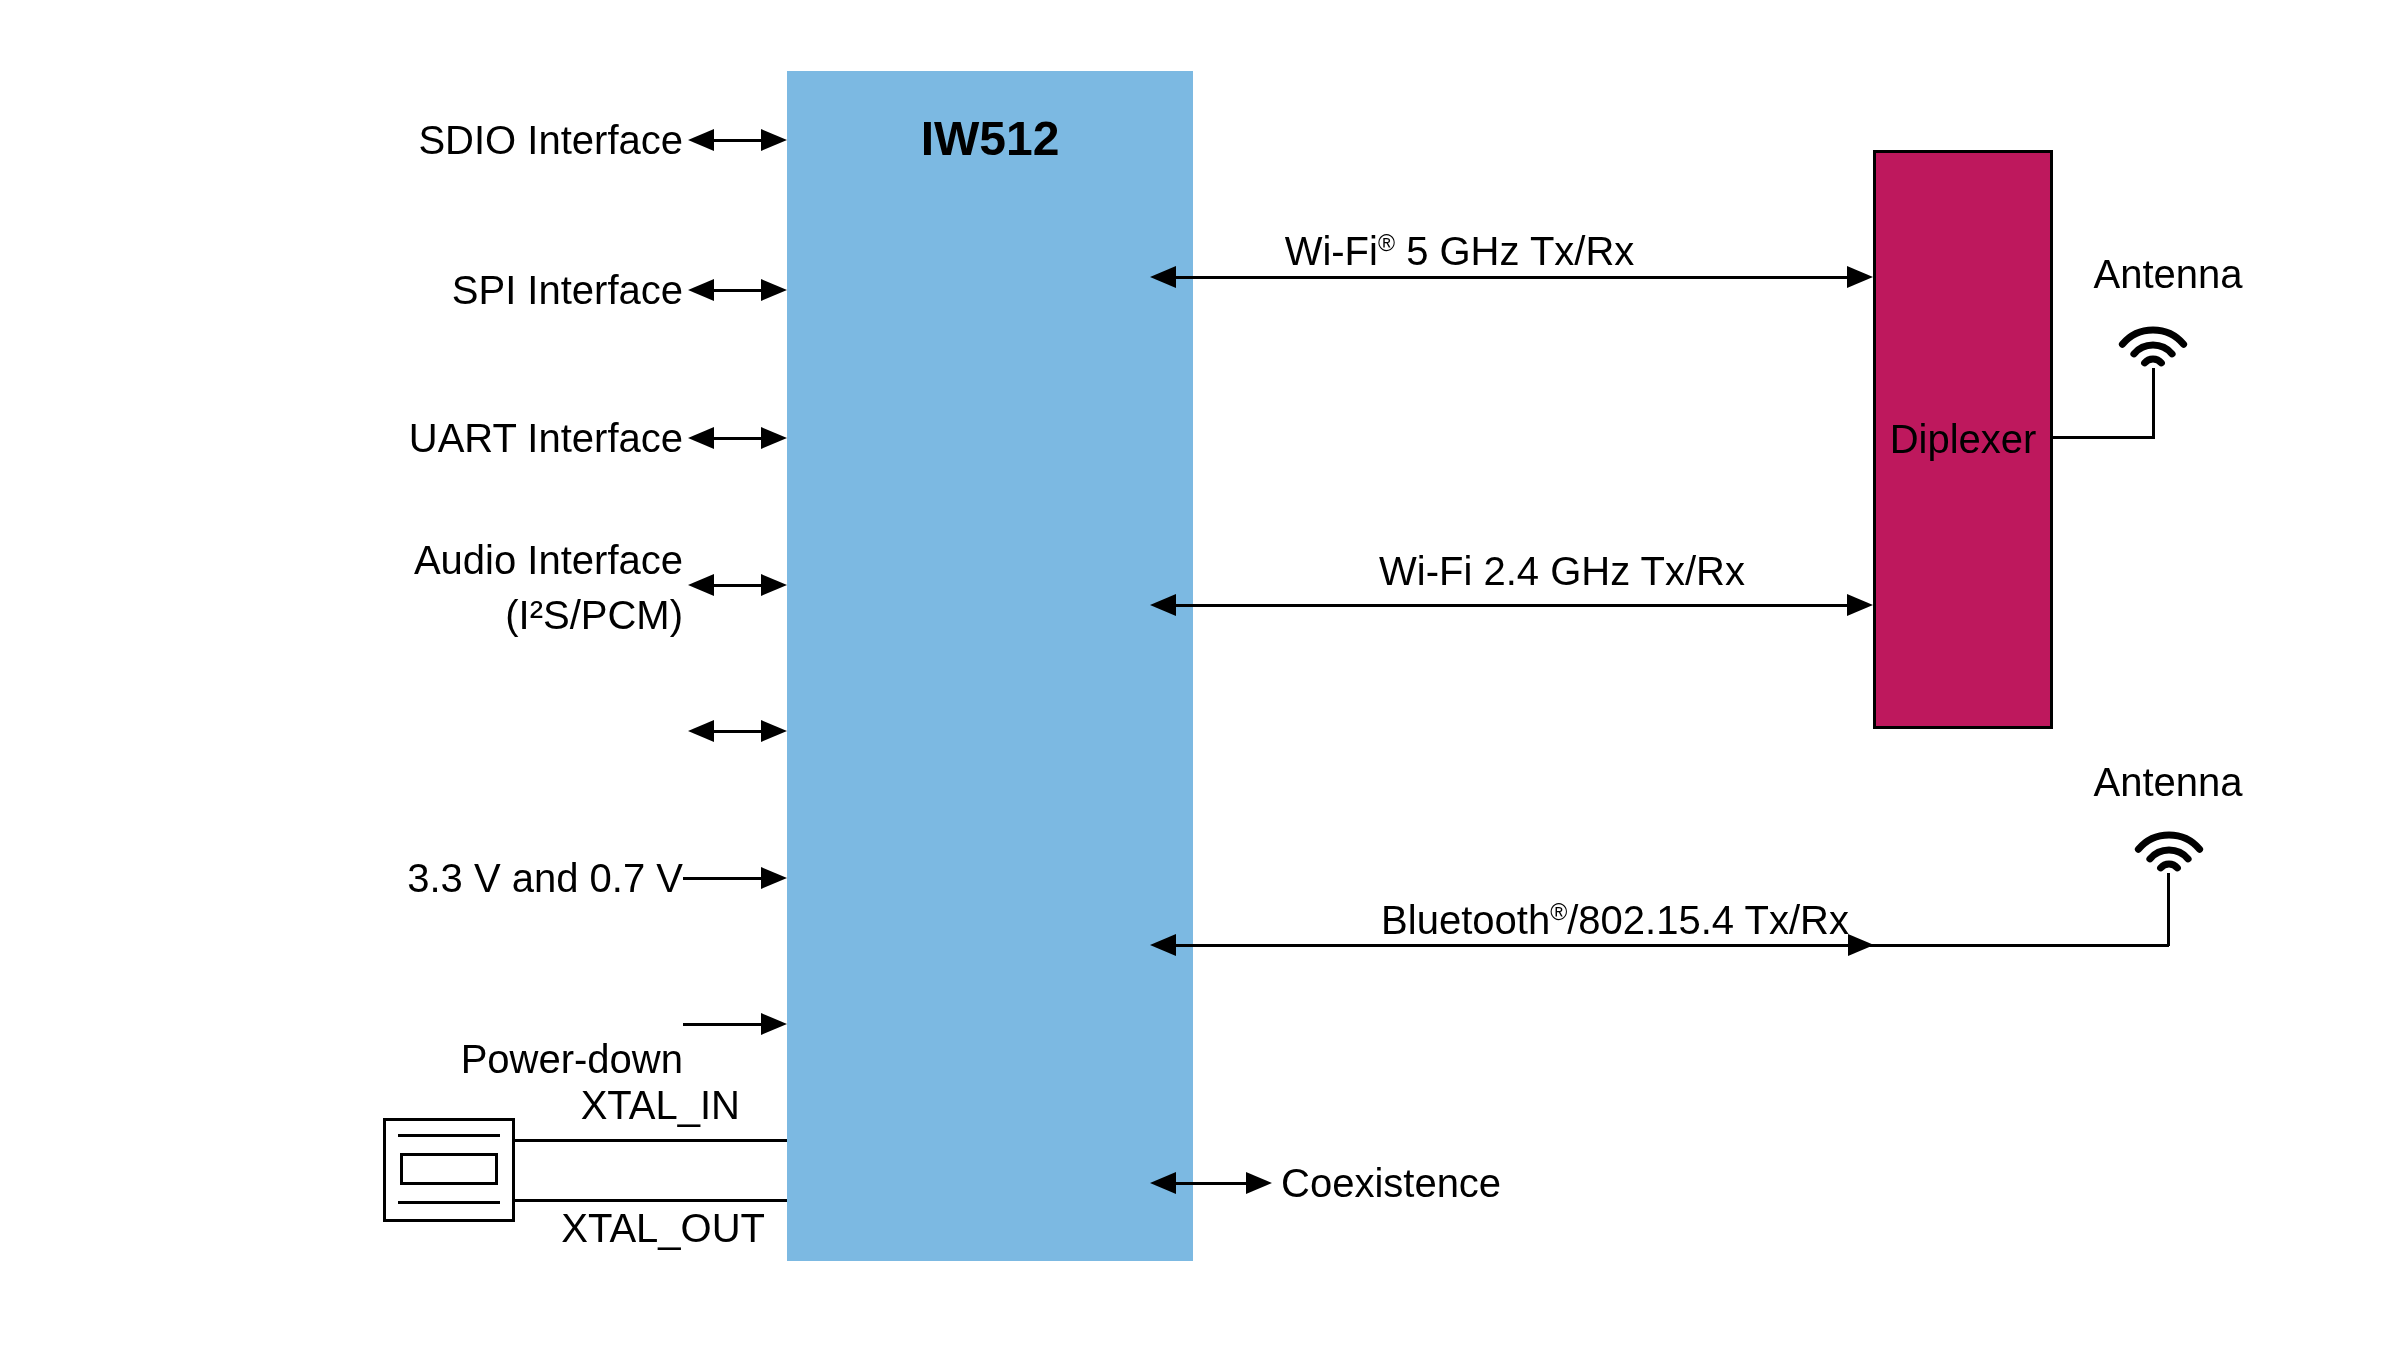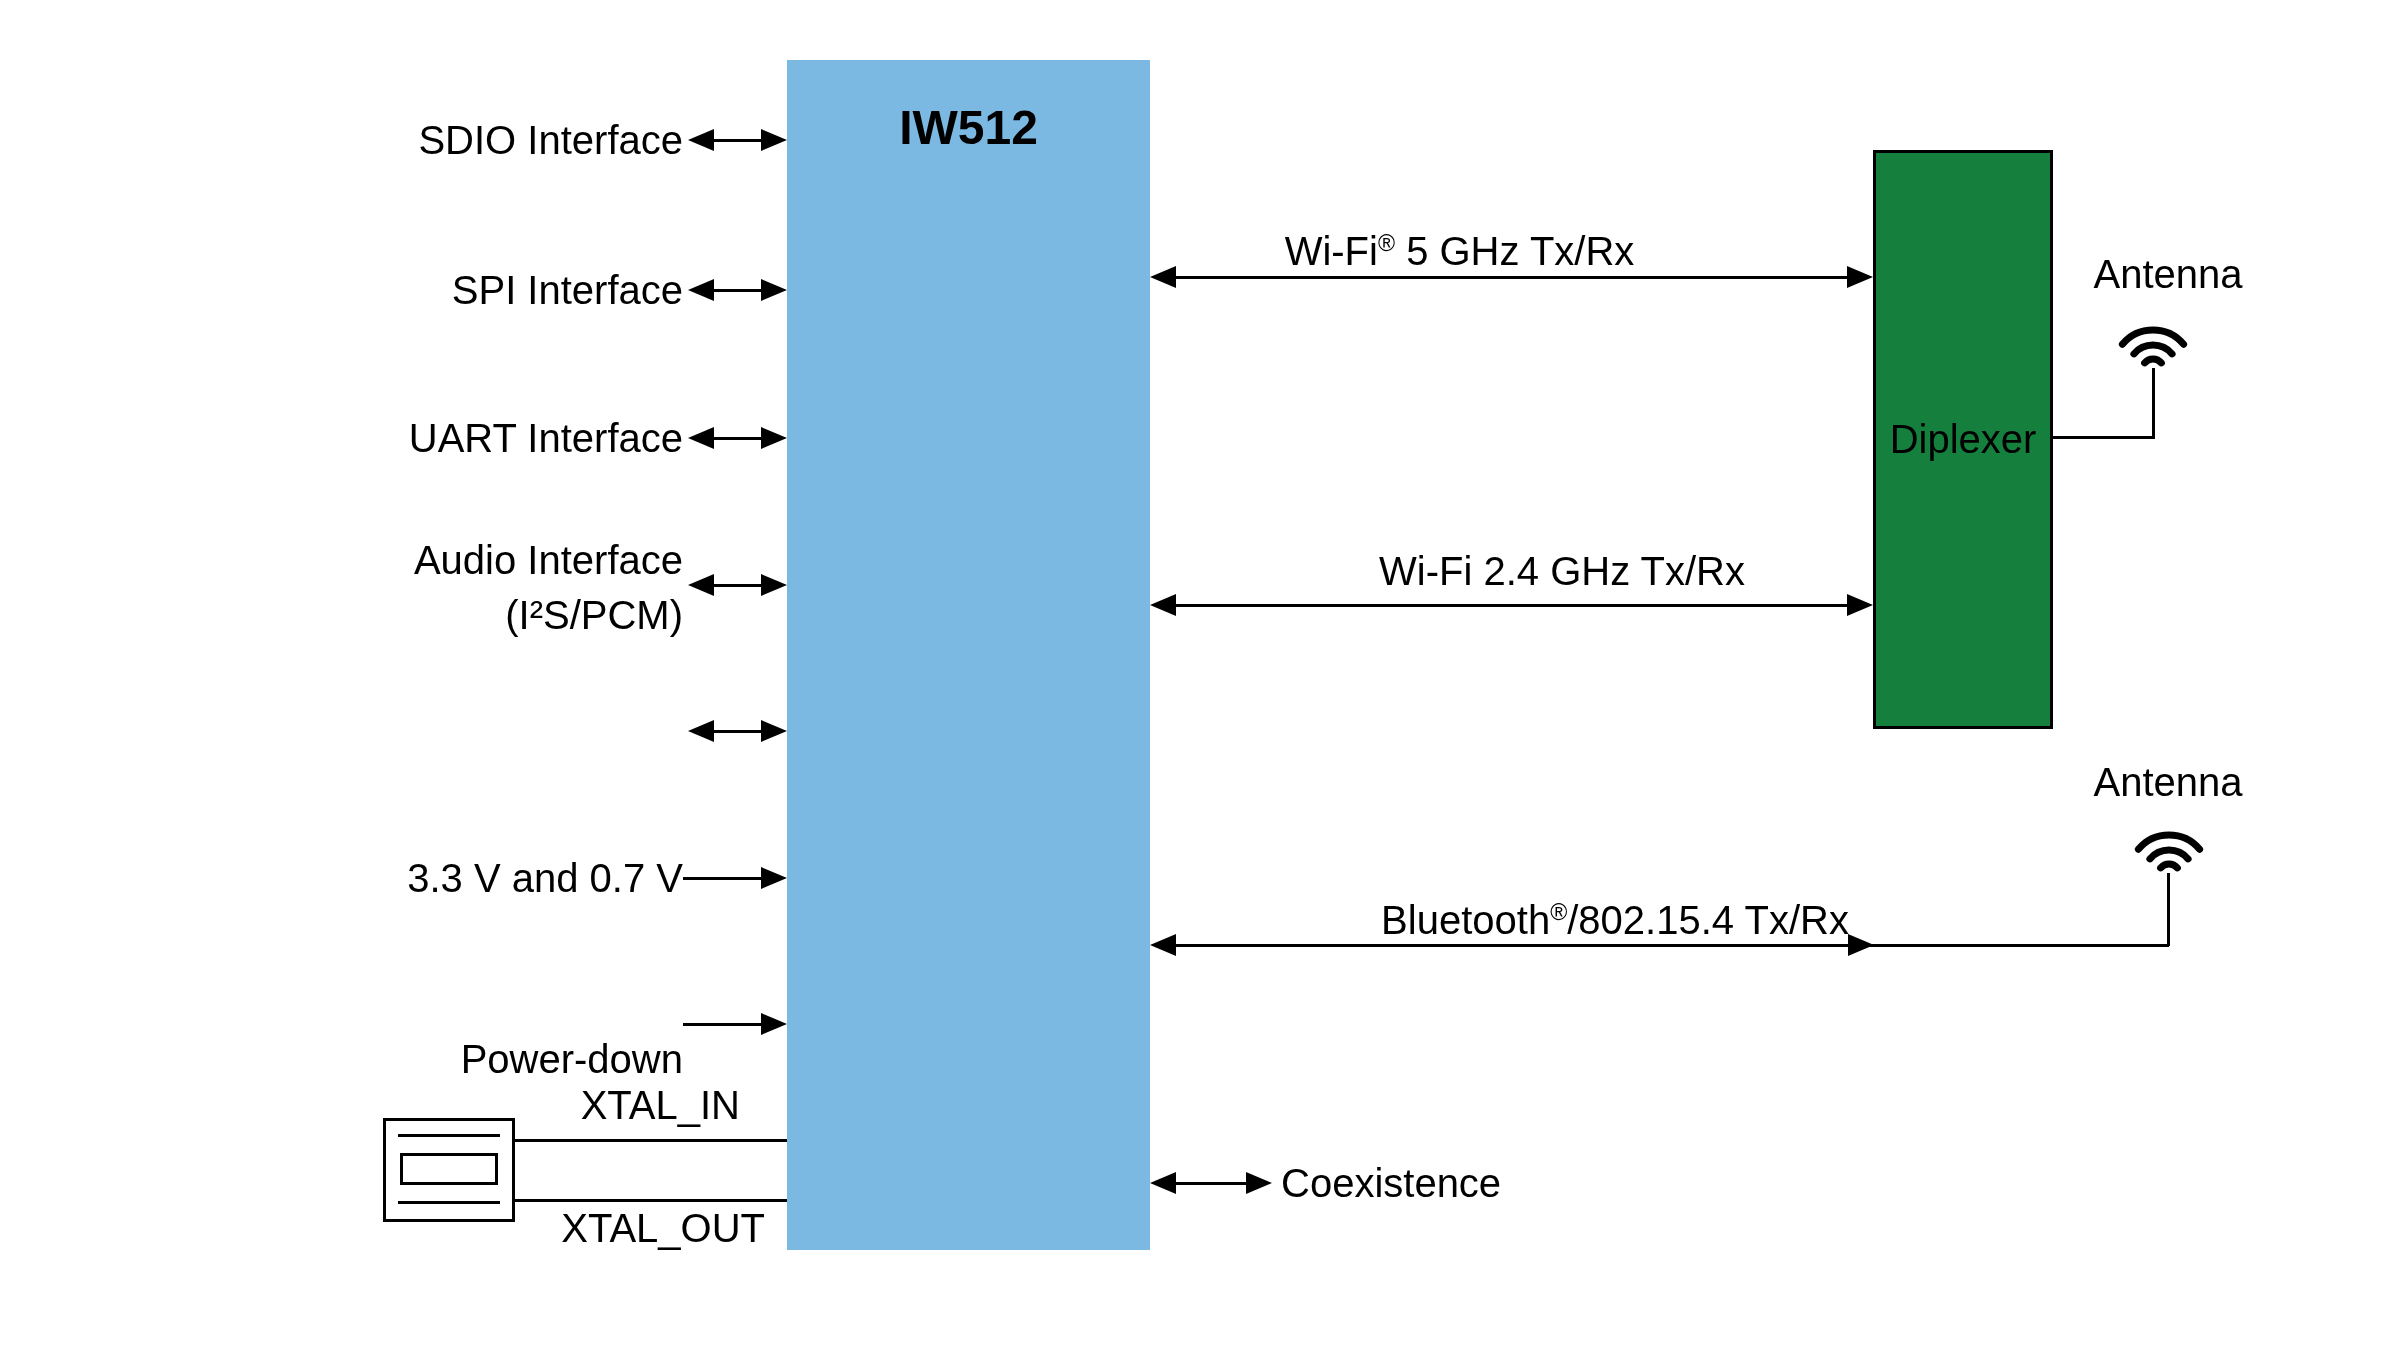--- a/index.html
+++ b/index.html
@@ -10,23 +10,24 @@
     background: #ffffff;
     font-family: "Liberation Sans", sans-serif;
     font-size: 40px;
     color: #000;
     overflow: hidden;
   }
 
   
   .chip {
     position: absolute;
-    left: 787px; top: 60px;
+    left: 787px; top: 71px;
     width: 363px; height: 1190px;
     background: #7CB9E2;
+    padding-left: 43px;
   }
   .chip-label {
     position: absolute;
     left: 0; top: 44px; width: 100%;
     text-align: center;
     font-weight: bold;
     font-size: 48px;
     line-height: 48px;
   }
 
@@ -81,21 +82,21 @@
     line-height: 48px;
     white-space: nowrap;
   }
   sup { font-size: 58%; }
 
   .diplexer {
     position: absolute;
     left: 1873px; top: 150px;
     width: 180px; height: 579px;
     border: 3px solid #000;
-    background: #15803d;
+    background: #be185d;
     box-sizing: border-box;
     display: flex;
     align-items: center;
     justify-content: center;
   }
 
   .ant-label {
     position: absolute;
     width: 190px;
     text-align: center;

